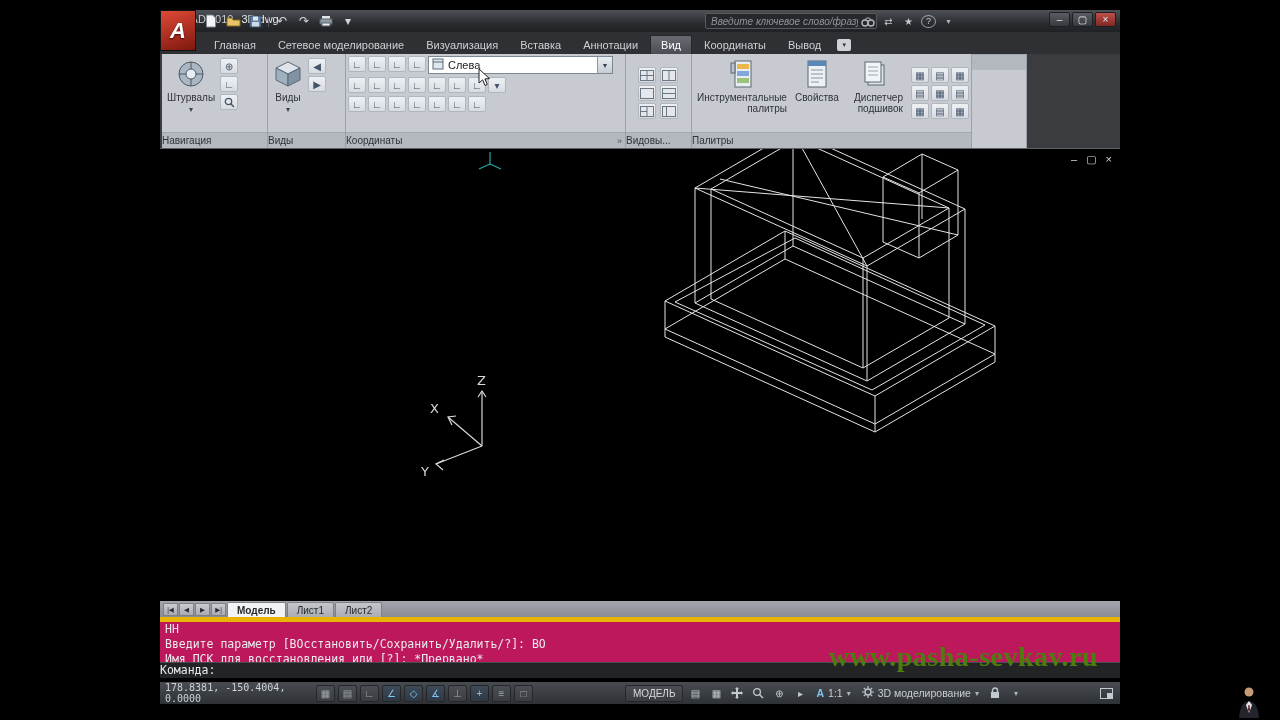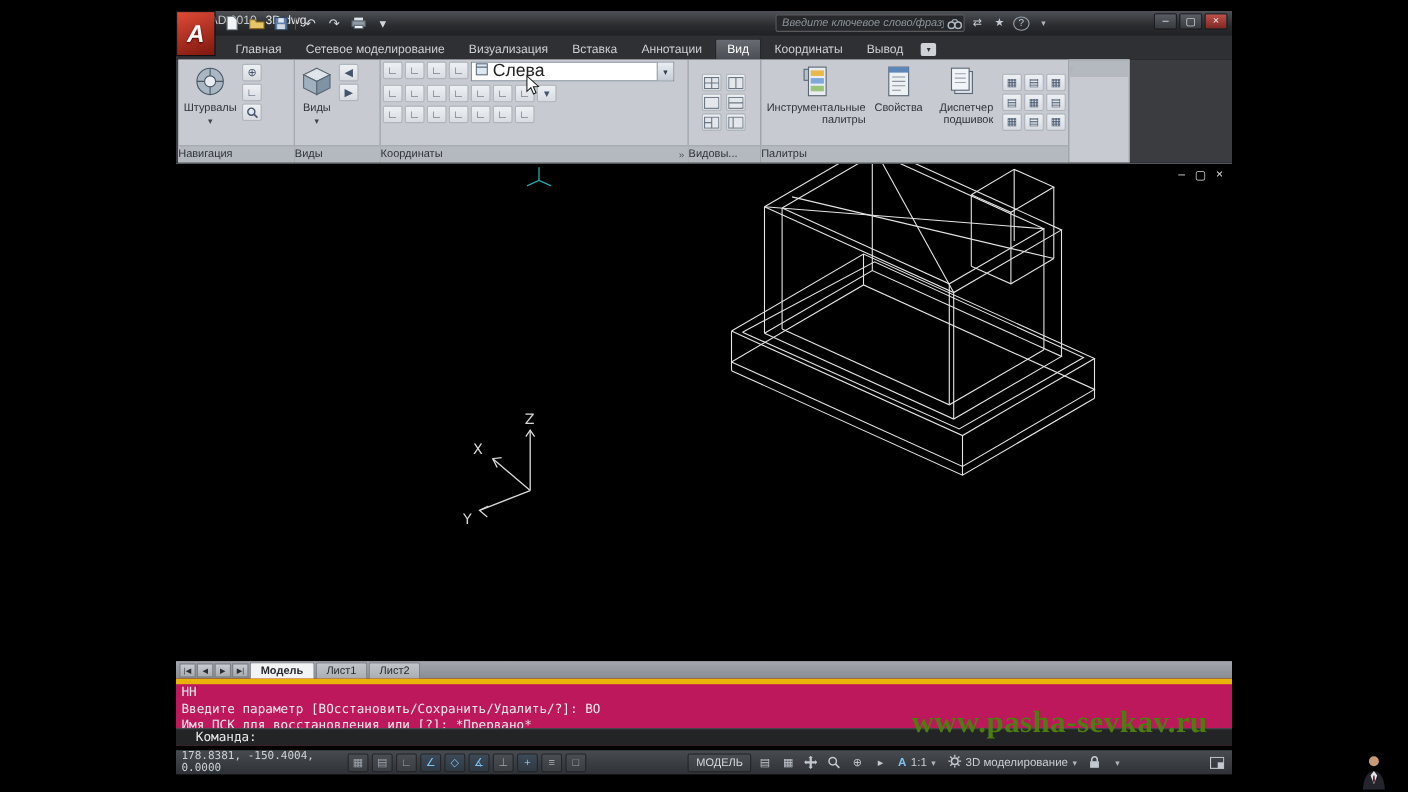--- a/index.html
+++ b/index.html
@@ -39,42 +39,42 @@
 .pbody{flex:1;display:flex;padding:2px;gap:2px}
 .pfoot{height:16px;background:#b4b9bf;border-top:1px solid #a2a8af;font-size:10px;color:#2f3338;display:flex;align-items:center;justify-content:flex-start;gap:3px;position:relative}
 .pfoot .exp{position:absolute;right:3px;font-size:9px;color:#4a5058}
 .big{display:flex;flex-direction:column;align-items:center;padding:3px 3px 0;font-size:10px;color:#2f3338;text-align:right;line-height:11px;gap:1px}
 .big .dd{font-size:8px;color:#3f454c}
 .minicol{display:flex;flex-direction:column;gap:2px;justify-content:flex-start;padding-top:2px}
 .mini{width:18px;height:16px;border:1px solid #b0b6bd;background:linear-gradient(#eef1f4,#d8dce1);color:#44546a;font-size:10px;display:flex;align-items:center;justify-content:center;border-radius:2px}
 .minirow{display:flex;gap:2px}
 .coordcol{display:flex;flex-direction:column;gap:3px;padding:2px}
 .combo{width:185px;height:18px;background:#fff;border:1px solid #7d8894;display:flex;align-items:center;gap:4px;padding-left:3px}
-.combo .ctext{font-size:16px;color:#222;flex:1}
+.combo .ctext{font-size:11px;color:#222;flex:1}
 .combo .carrow{width:15px;height:16px;background:linear-gradient(#e9eef3,#c6cdd5);border-left:1px solid #8d98a4;display:flex;align-items:center;justify-content:center;font-size:8px;color:#33414f}
 .pgrid{display:grid;grid-template-columns:repeat(3,18px);grid-auto-rows:16px;gap:2px;align-content:center;margin-left:3px}
 .vpgrid{display:grid;grid-template-columns:repeat(2,20px);grid-auto-rows:16px;gap:2px;align-content:center;margin:auto}
 .cursor{position:absolute;left:318px;top:58px;z-index:60}
 
 
 .canvas{position:absolute;left:0;top:138px;width:960px;height:453px;background:#000;border-top:1px solid #5c6064}
 .canvas svg.wf{position:absolute;left:0;top:0}
 .vpc{position:absolute;right:8px;top:4px;display:flex;gap:9px;color:#d8d8d8;font-size:11px;z-index:5}
 .vpc span{cursor:default}
 
 
 .laybar{position:absolute;left:0;top:591px;width:100%;height:16px;background:linear-gradient(#a3a7ad,#888c92);display:flex;align-items:flex-end;padding-left:3px;gap:1px}
 .lnav{width:15px;height:13px;background:linear-gradient(#c9cdd2,#a7abb1);border:1px solid #7d8187;font-size:6.5px;display:flex;align-items:center;justify-content:center;color:#2c2f33;margin-bottom:1px}
 .ltab{height:15px;padding:0 9px;font-size:10px;display:flex;align-items:center;background:linear-gradient(#c3c7cc,#a9adb3);border:1px solid #7d8187;border-bottom:none;color:#26292d;border-radius:2px 2px 0 0}
 .ltab.active{background:#f2f3f5;font-weight:bold}
 
 
 .cmd{position:absolute;left:0;top:607px;width:100%;height:61px;background:#be185d;border-top:5px solid #eab308;font-family:"DejaVu Sans Mono",monospace;font-size:11.5px;color:#e9eaeb}
 .cmdline{padding:0 5px;line-height:15px;white-space:pre}
-.cmdprompt{position:absolute;left:0;right:0;bottom:0;height:16px;background:#222426;border-top:1px solid #4a4d50;padding:0 18px;line-height:15px}
+.cmdprompt{position:absolute;left:0;right:0;bottom:0;height:16px;background:#222426;border-top:1px solid #4a4d50;padding:0 0;line-height:15px}
 
 
 .status{position:absolute;left:0;top:672px;width:100%;height:22px;background:linear-gradient(#484b50,#2e3135);display:flex;align-items:center;font-size:10.5px;color:#c9ced3;gap:3px;padding:0 5px}
 .coords{font-family:"DejaVu Sans Mono",monospace;font-size:10px;width:148px;color:#cdd2d7}
 .tg{width:19px;height:17px;border:1px solid #24262a;background:linear-gradient(#4a4e53,#3a3d41);display:flex;align-items:center;justify-content:center;font-size:10px;color:#9fa6ad;border-radius:2px}
 .tg.on{color:#7ec3f0;background:linear-gradient(#3d4a57,#2e3944)}
 .sbtn{height:17px;border:1px solid #24262a;background:linear-gradient(#4a4e53,#393c40);display:flex;align-items:center;justify-content:center;padding:0 7px;border-radius:2px;color:#d6dade;font-size:10px}
 .sico{width:18px;height:17px;display:flex;align-items:center;justify-content:center;color:#c2c9d0;font-size:10px}
 .wsp{display:flex;align-items:center;gap:4px;padding:0 4px;height:17px}
 .chv{font-size:8px;color:#aeb5bc}

